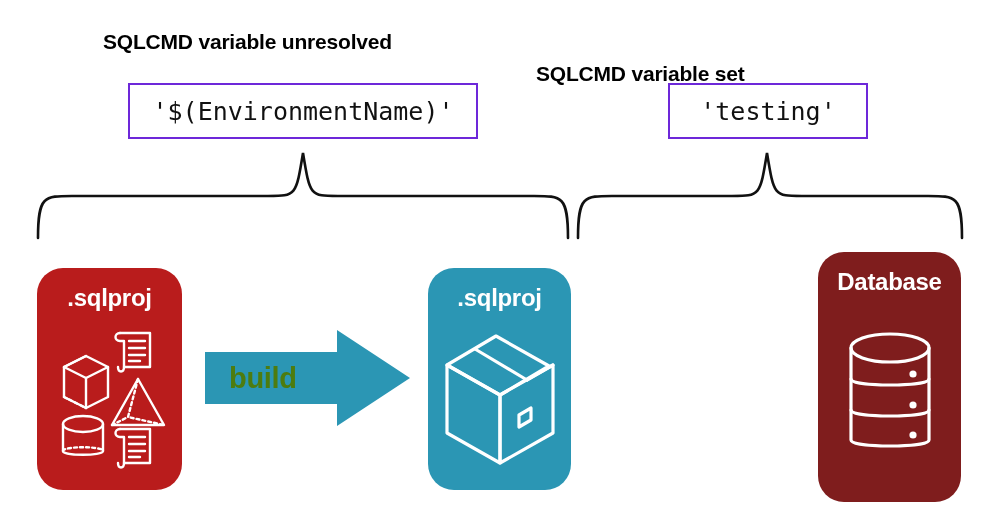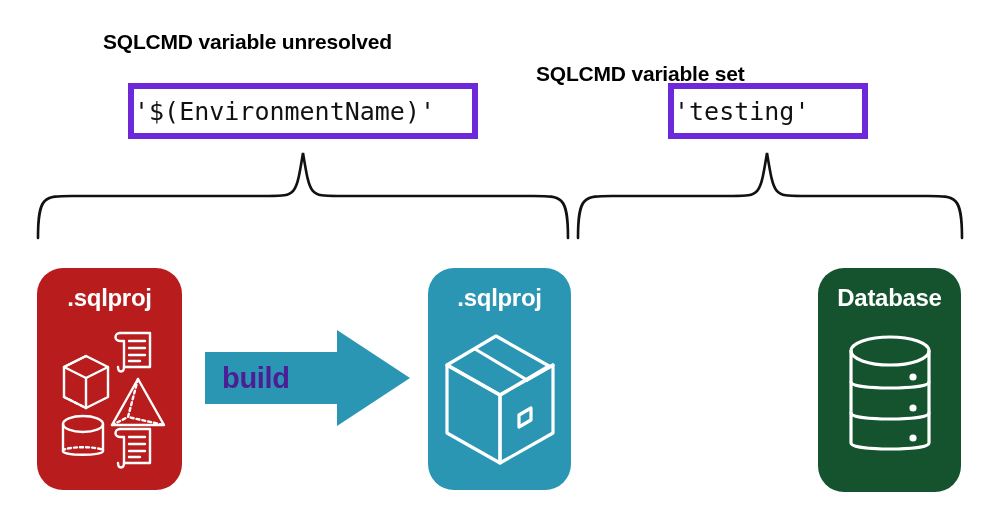--- a/index.html
+++ b/index.html
@@ -21,24 +21,25 @@
     text-align:left;
     white-space:nowrap;
     letter-spacing:-0.2px;
   }
   #ann-title-left{left:103px;top:30px;width:400px;}
   #ann-title-right{left:536px;top:30px;width:400px;margin-top:32px;}
 
   
   .code-box{
     position:absolute;
-    border:6px solid #6d28d9;
+    border:2px solid #6d28d9;
     background:#ffffff;
     display:flex;
     align-items:center;
+    justify-content:center;
     box-sizing:border-box;
   }
   .code-box span{
     font-family:"DejaVu Sans Mono", monospace;
     font-size:25px;
     color:#111111;
     white-space:pre;
     letter-spacing:0px;
   }
   #code-box-left{left:128px;top:83px;width:350px;height:56px;}
@@ -63,31 +64,31 @@
     letter-spacing:-0.3px;
     white-space:nowrap;
   }
   .artifact .art-icon{
     position:absolute;
     left:0;right:0;top:48px;bottom:10px;
     display:flex;align-items:center;justify-content:center;
   }
   #artifact-sqlproj{left:37px;top:268px;width:145px;height:222px;background:#b91c1c;}
   #artifact-dacpac{left:428px;top:268px;width:143px;height:222px;background:#2B96B4;}
-  #artifact-database{left:818px;top:268px;width:143px;height:224px;background:#14532d;}
+  #artifact-database{left:818px;top:252px;width:143px;height:250px;background:#7f1d1d;}
 
   
   .arrow{position:absolute;}
   .arrow .arrow-label{
     position:absolute;
     left:0;top:0;width:100%;height:100%;
     display:flex;align-items:center;
-    padding-left:17px;
+    padding-left:24px;
     box-sizing:border-box;
-    color:#4c1d95;
+    color:#4d7c0f;
     font-weight:bold;
     font-size:29px;
     letter-spacing:-0.3px;
     pointer-events:none;
   }
   #arrow-build{left:205px;top:330px;width:205px;height:96px;}
   #arrow-deploy{left:597px;top:330px;width:205px;height:96px;}
 </style>
 </head>
 <body>

